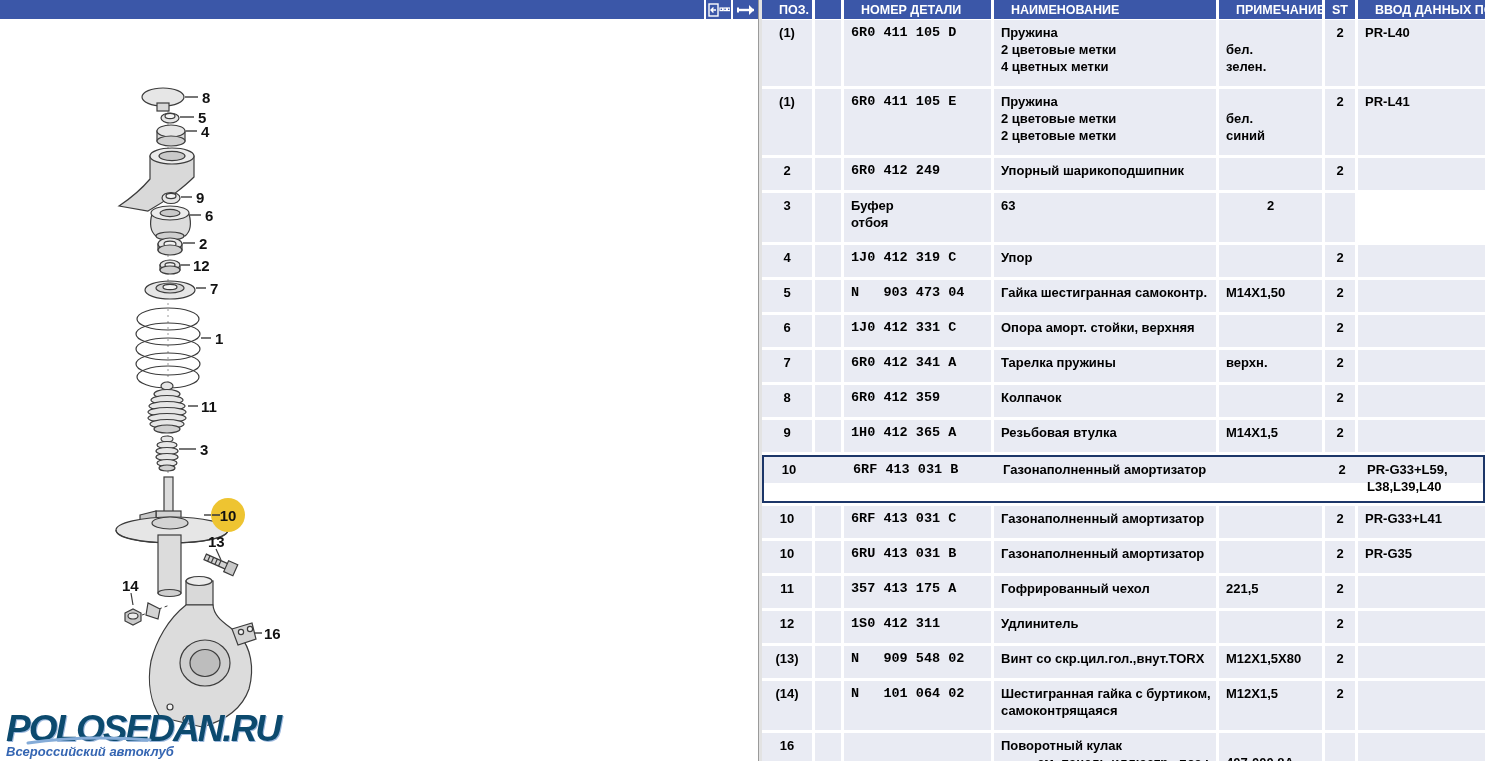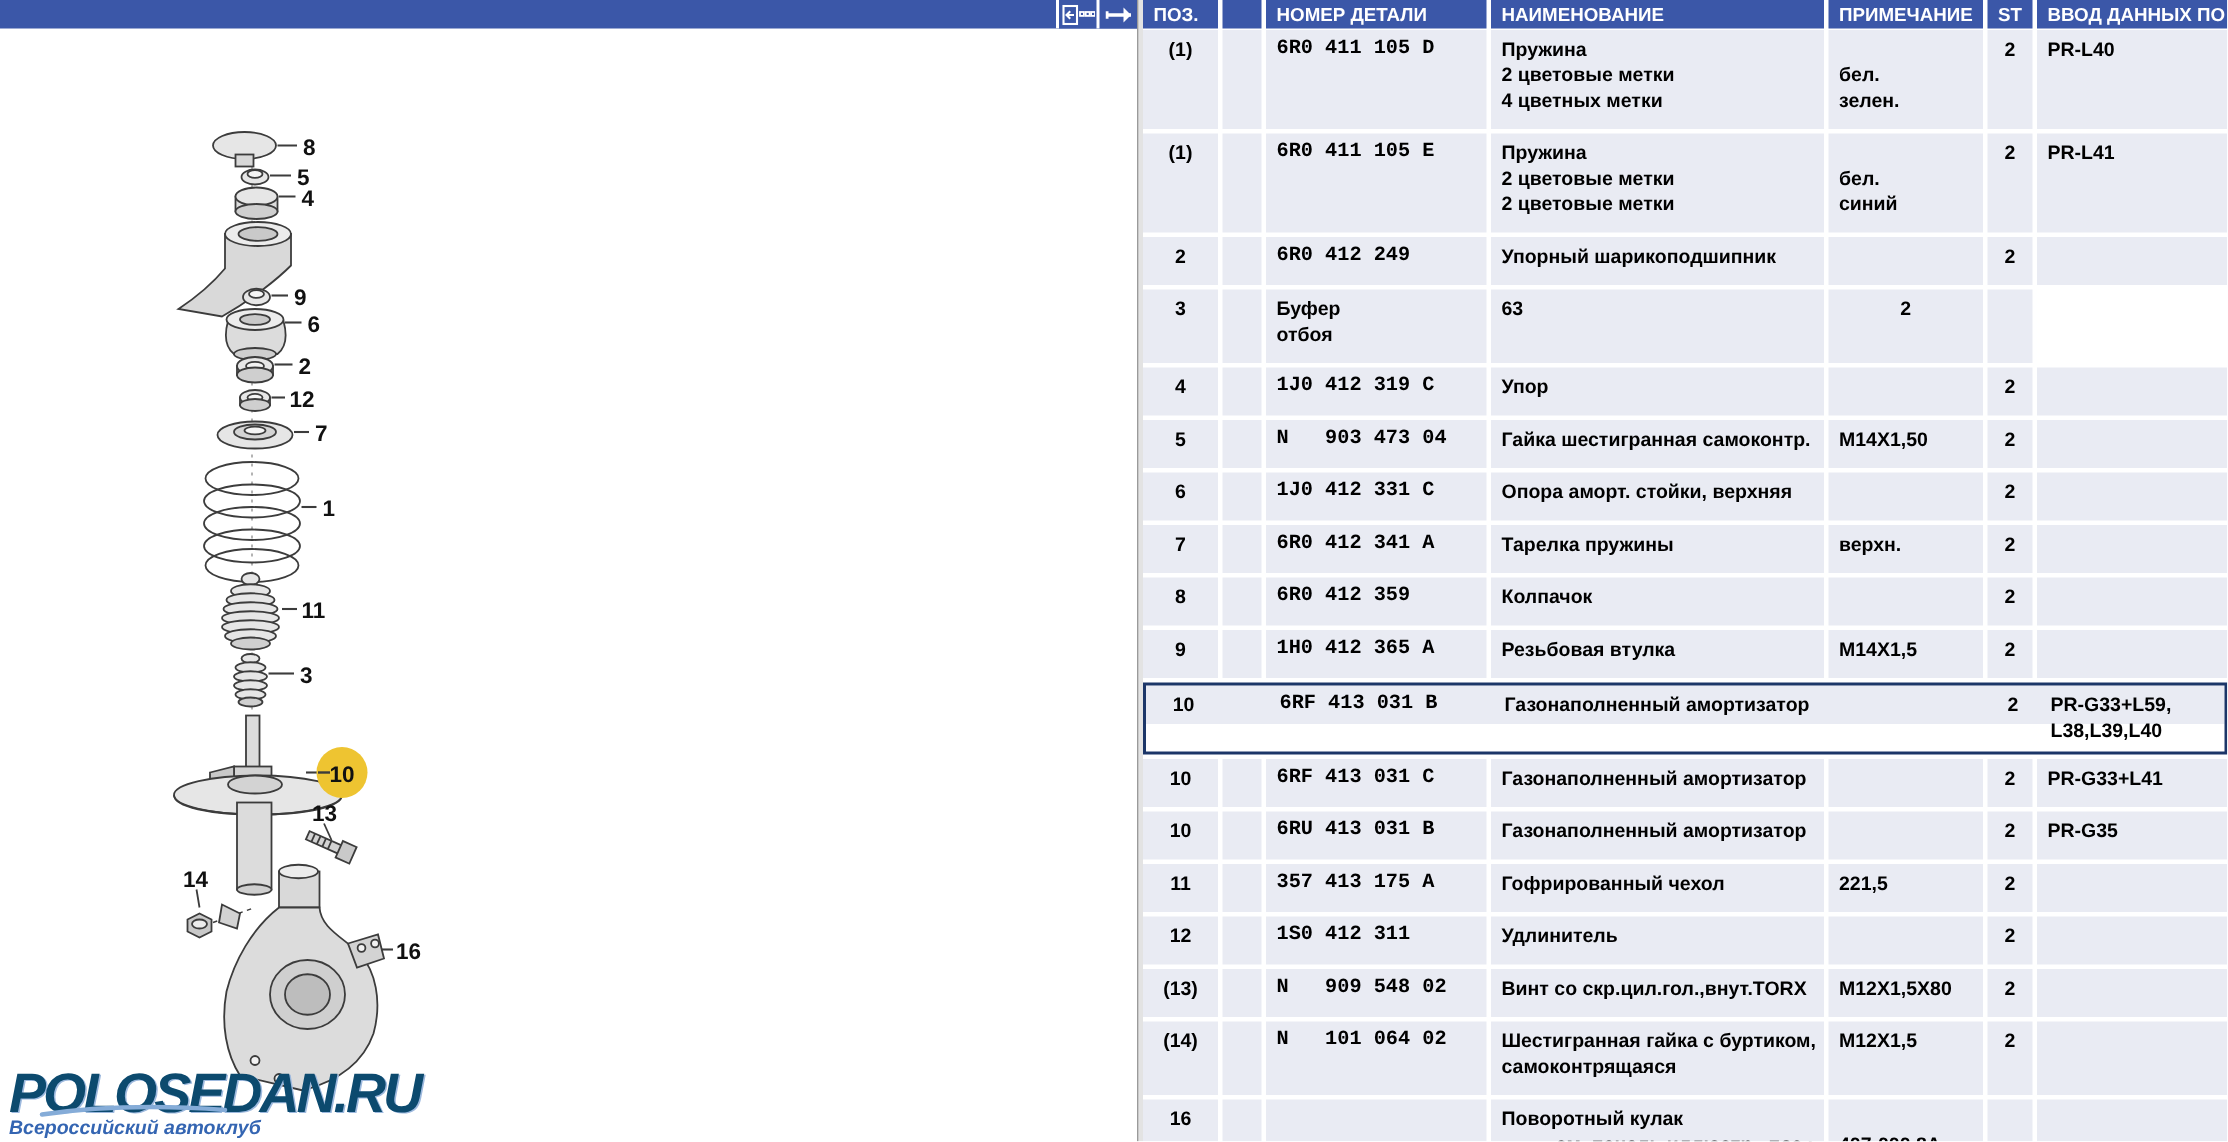--- a/index.html
+++ b/index.html
@@ -24,21 +24,21 @@
   .logo-swoosh { position:absolute; left:18px; bottom:14px; }
   
   .right { flex:1; height:761px; border-left:3px solid #e3e3e3; background:#fff; overflow:hidden; }
   .thead, .trow {
     display:grid;
     grid-template-columns:50px 26px 147px 222px 103px 30px 1fr;
     column-gap:3px;
   }
   .thead { height:19px; }
   .thead .hcell { background:#3b57a8; color:#fff; font-size:12.5px; font-weight:bold;
-    display:flex; align-items:center; padding:0 0 0 7px; white-space:nowrap; overflow:hidden; }
+    display:flex; align-items:center; padding:0 0 0 17px; white-space:nowrap; overflow:hidden; }
   .thead .hcell.c-st { justify-content:center; padding:0; }
   .tbody { margin-top:1px; }
   .trow { margin-bottom:3px; }
   .cell { background:#e9ebf3; color:#000; font-size:13px; font-weight:bold; line-height:17px;
     padding:4px 4px 11px 7px; white-space:pre-wrap; }
   .cell-pos { text-align:center; padding-left:0; padding-right:0; }
   .cell-num { font-family:"Liberation Mono","DejaVu Sans Mono",monospace; font-size:13.5px; letter-spacing:0px; white-space:pre; }
   .cell-qty { text-align:center; padding-left:0; padding-right:0; }
   .trow.selected { border:2px solid #1c3668;
     background:linear-gradient(#e9ebf3 0 26px,#ffffff 26px); min-height:48px; }

